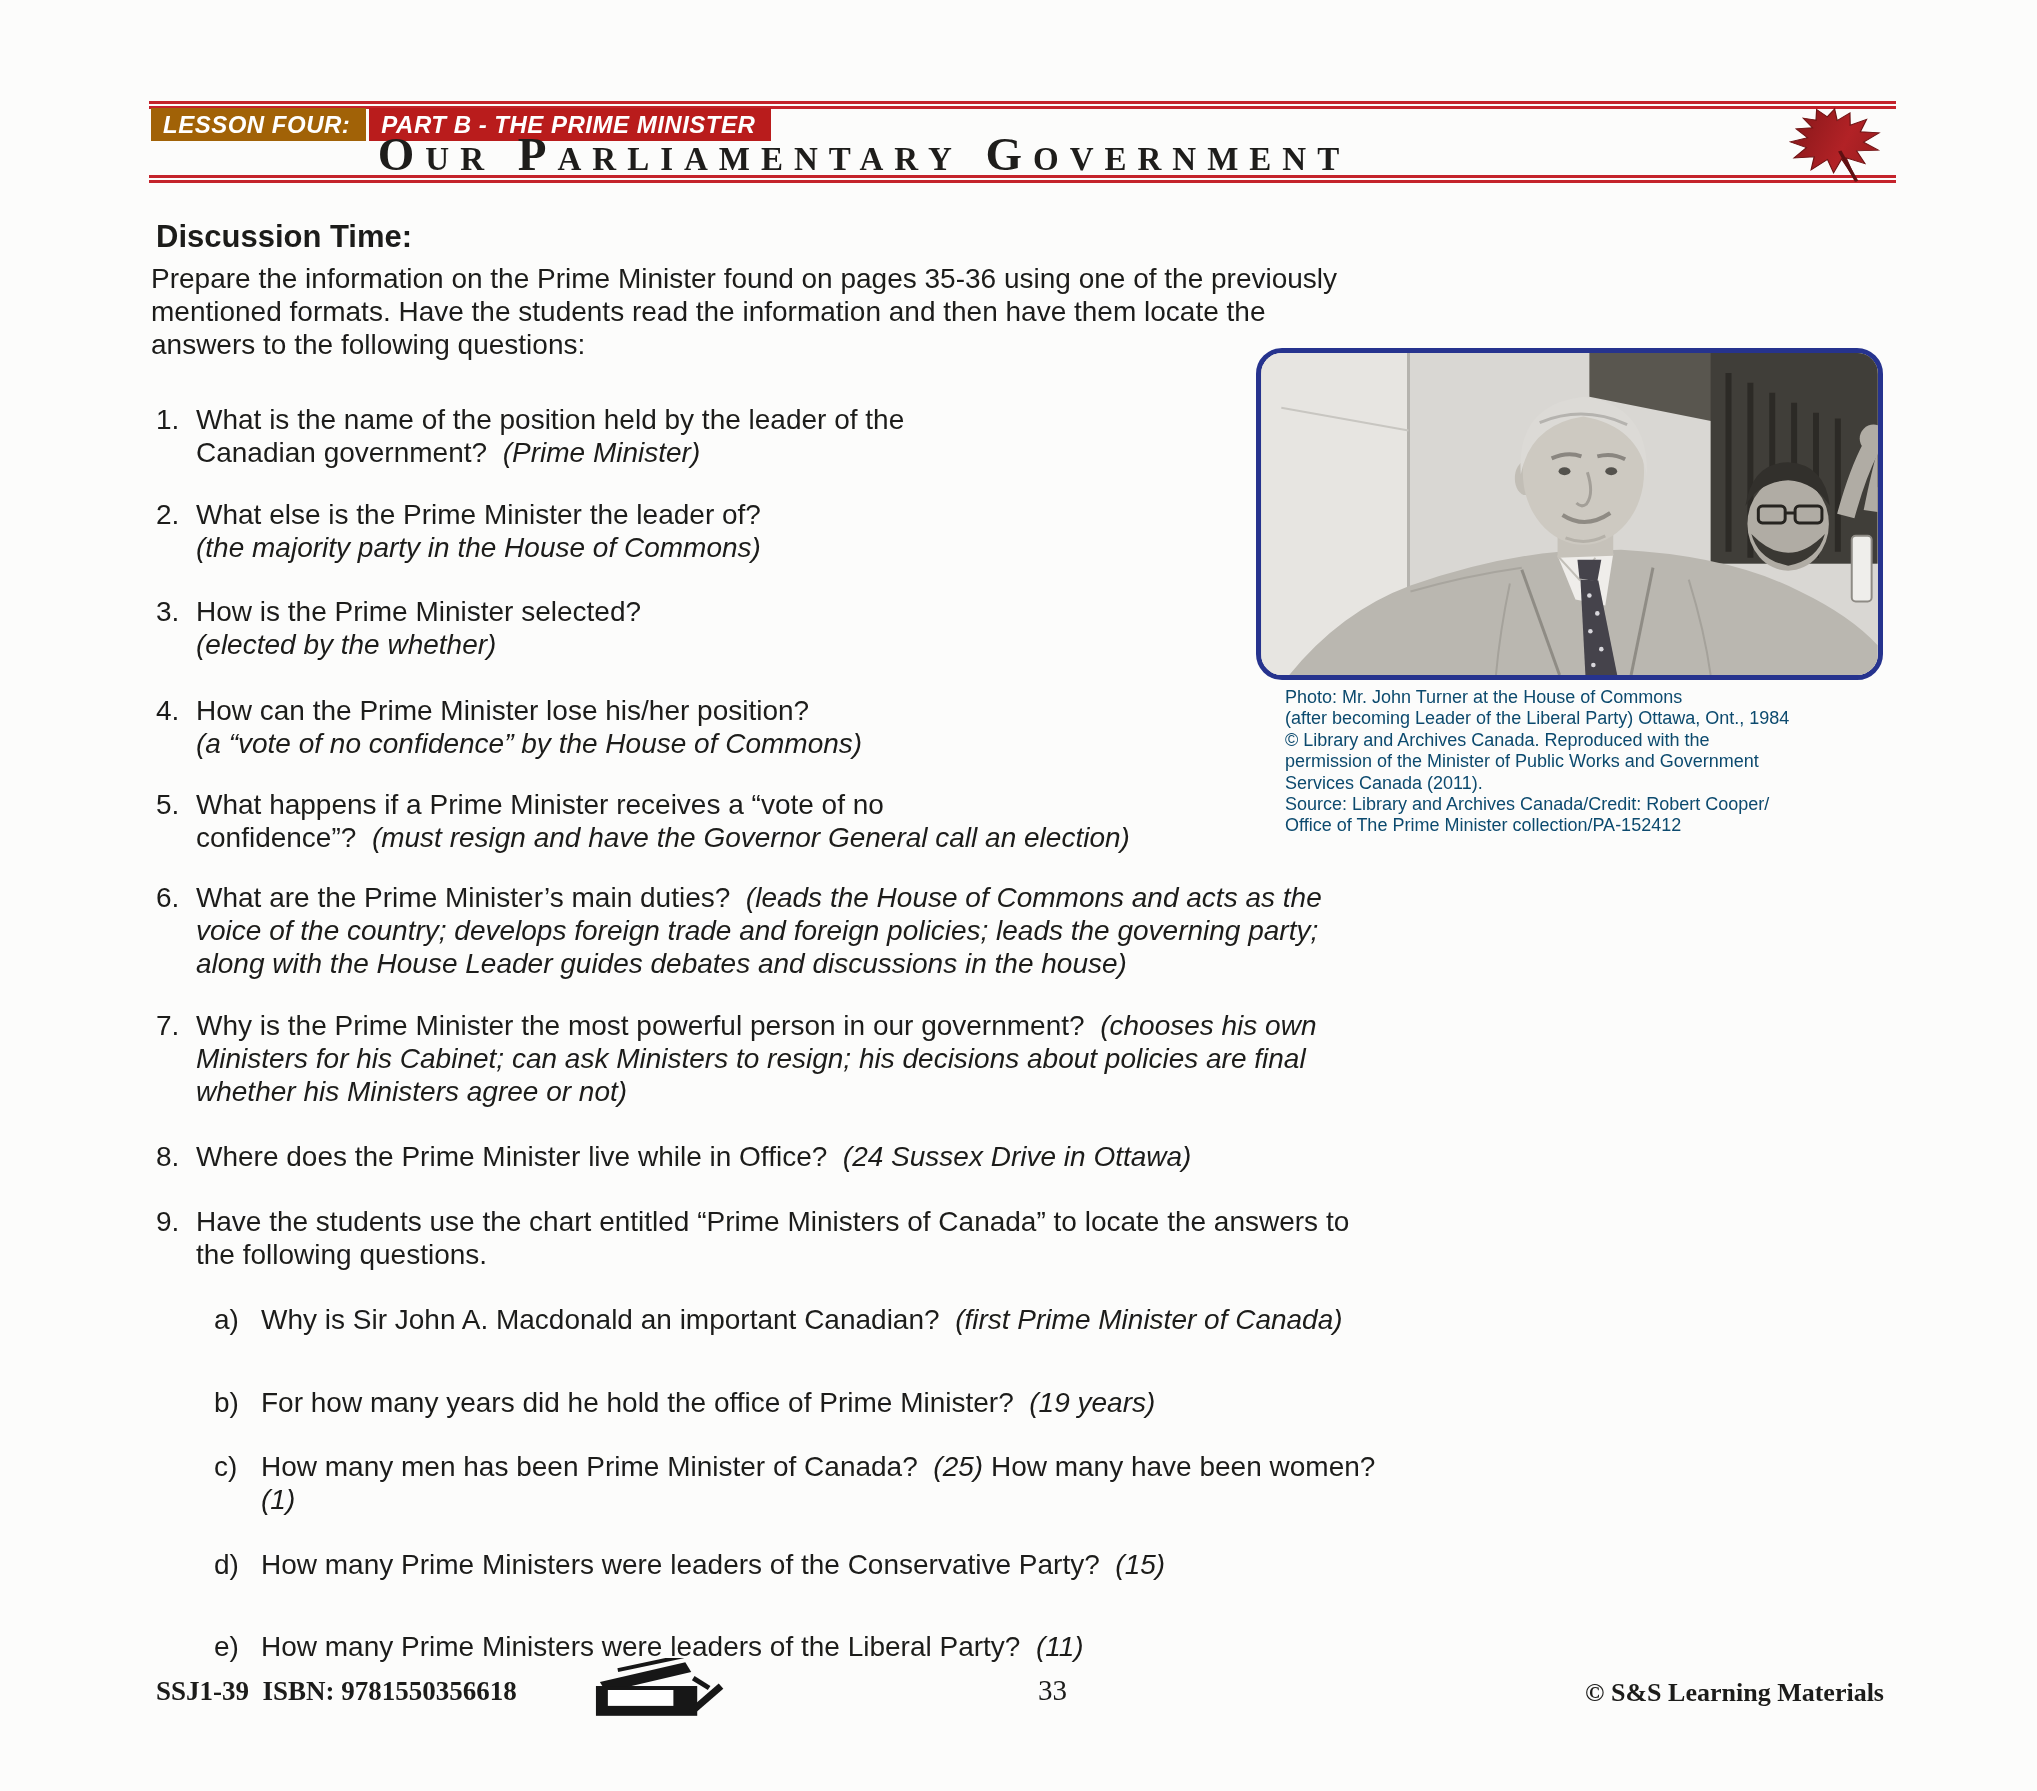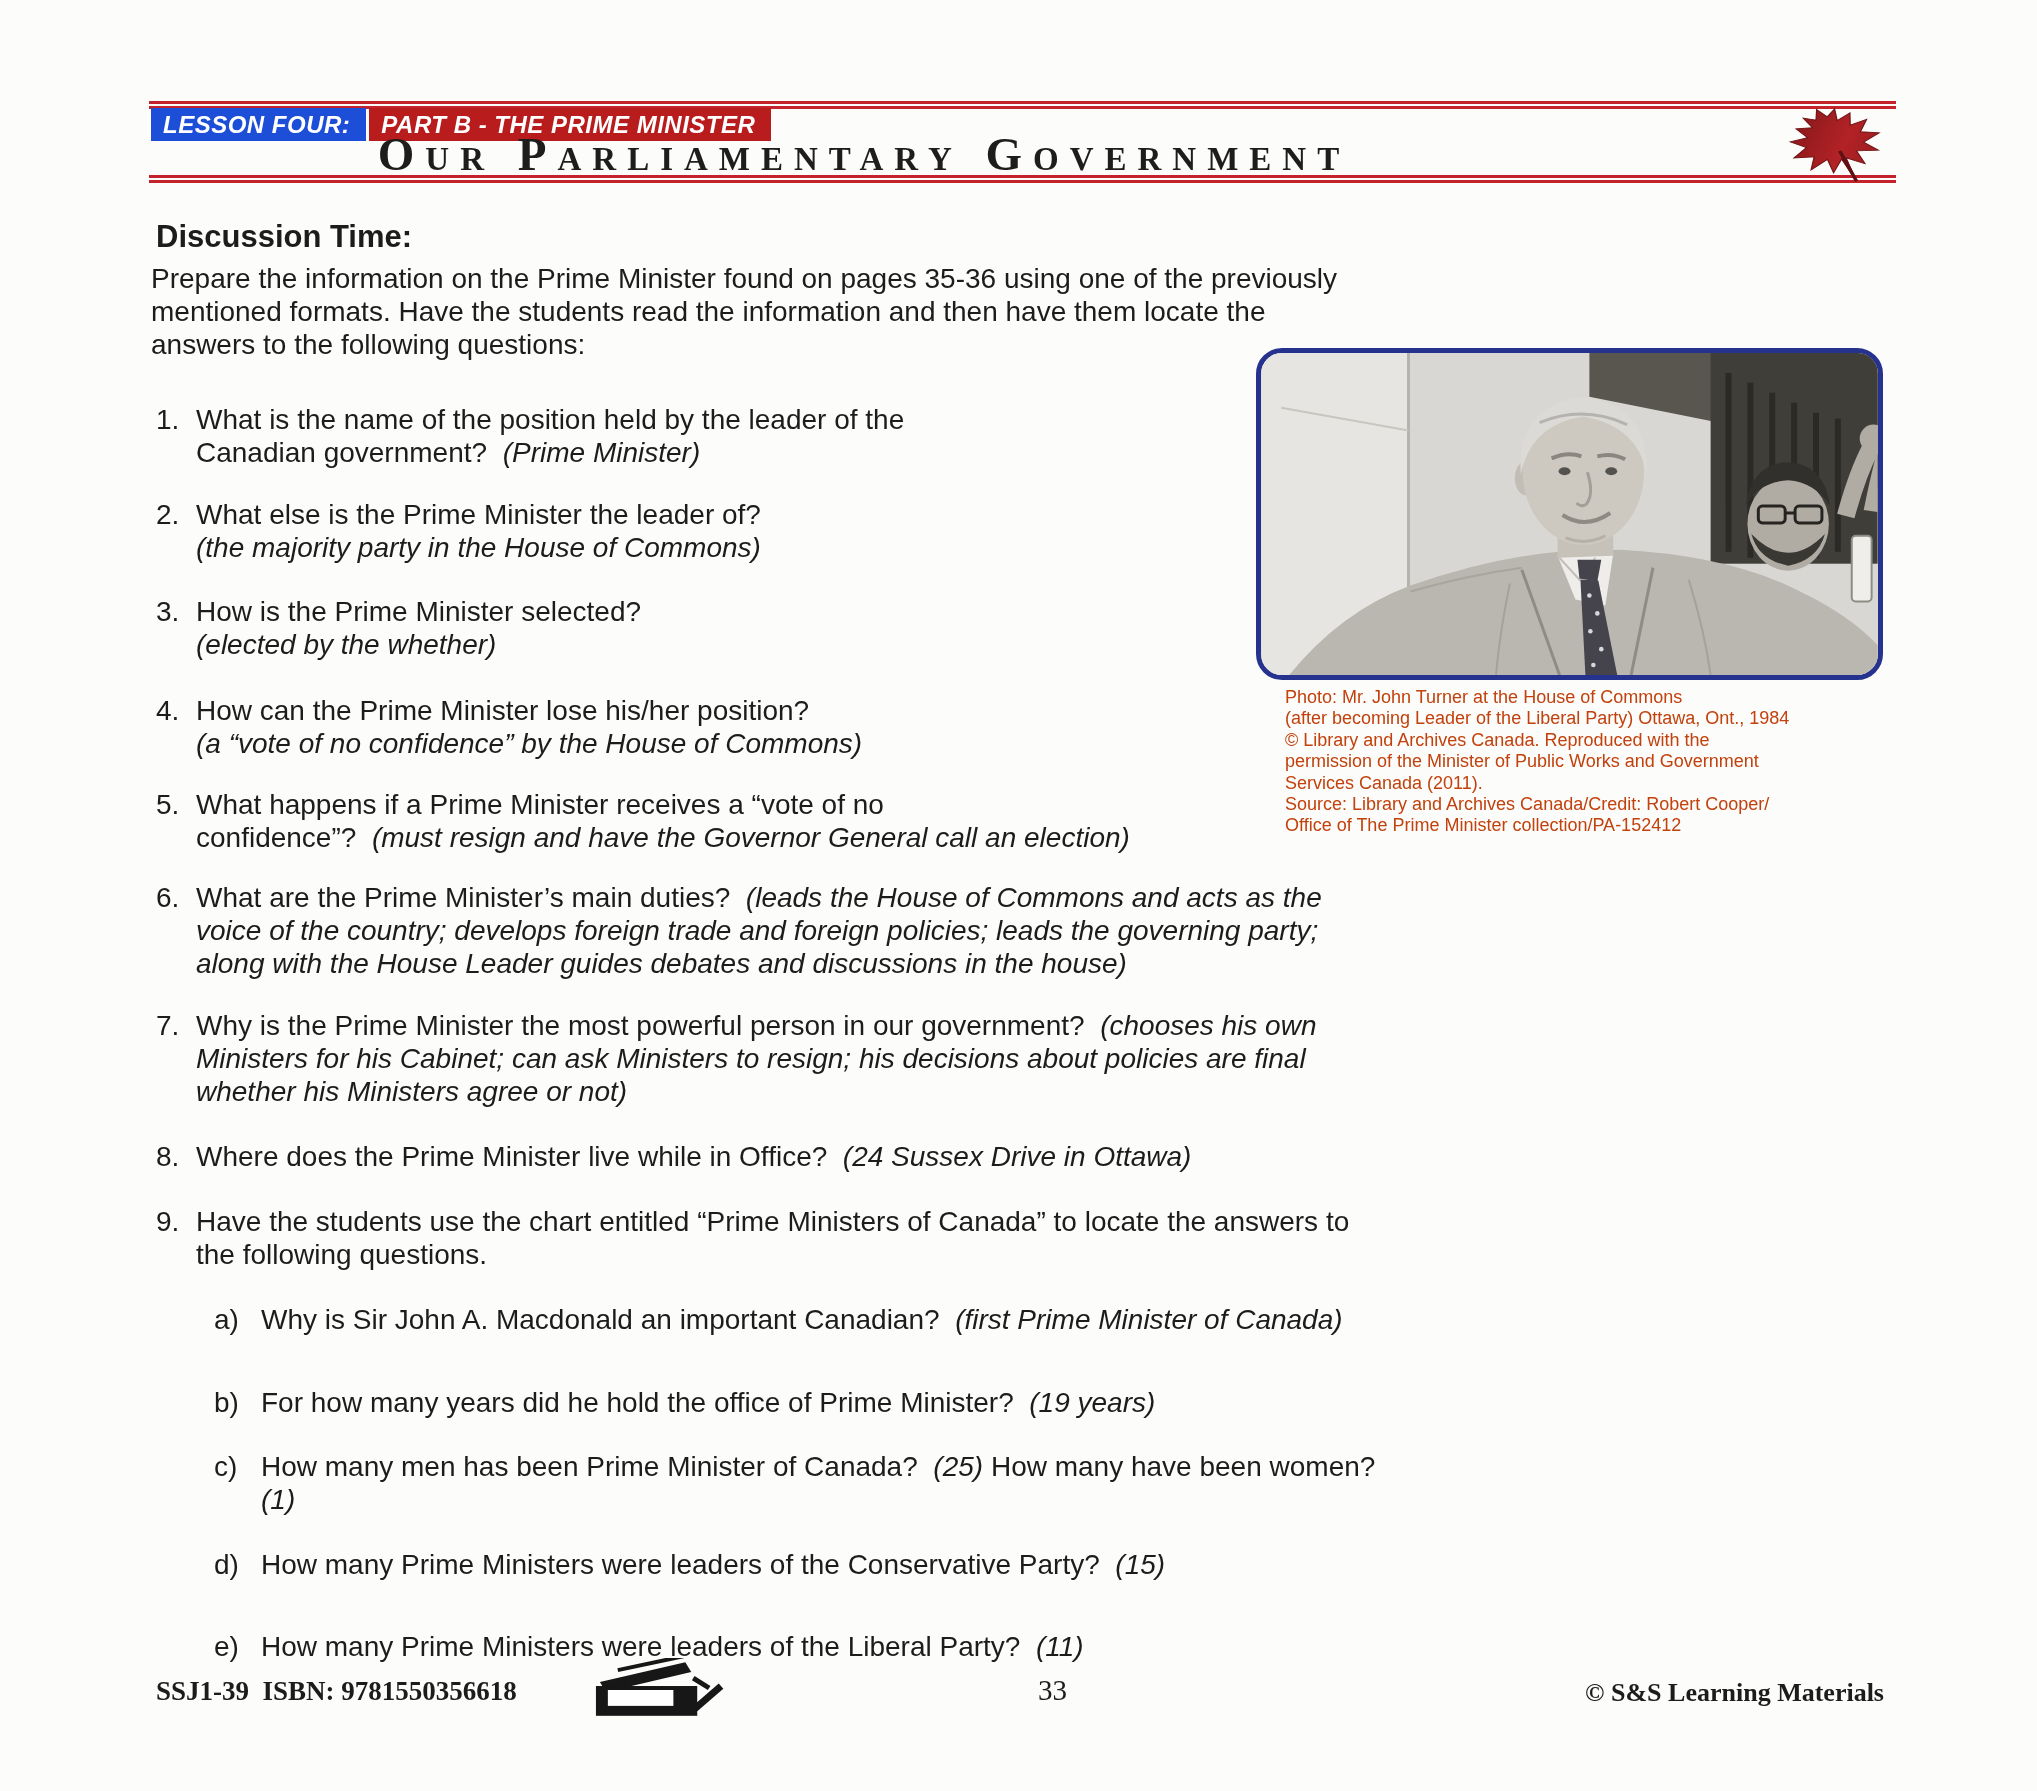--- a/index.html
+++ b/index.html
@@ -15,21 +15,21 @@
     background:linear-gradient(#c4232b 0 3.5px, rgba(0,0,0,0) 3.5px 5.5px, #c4232b 5.5px 8px);
   }
   .rule.top { top:101px; }
   .rule.bottom { top:175px; }
   .badges { position:absolute; left:151px; top:108px; display:flex; }
   .badge {
     display:inline-block; height:33px; line-height:33px;
     font-style:italic; font-weight:bold; font-size:24px; letter-spacing:0.5px;
     color:#ffffff; padding:0 16px 0 12px; white-space:pre;
   }
-  .badge.red { background:#1d4ed8; }
+  .badge.red { background:#a16207; }
   .badge.blue { background:#b91c1c; margin-left:3px; }
   .title {
     position:absolute; left:0; top:127px; width:1728px; text-align:center;
     font-family:"Liberation Serif", serif; font-weight:bold;
     font-variant:small-caps; font-size:47px; letter-spacing:11px; color:#1e1d1b;
   }
   .maple { position:absolute; left:1777px; top:103px; }
   
   .section-title { position:absolute; left:156px; top:219px; font-size:31px; font-weight:bold; }
   .intro {
@@ -44,21 +44,21 @@
   .sub.q .q-num { flex:0 0 47px; }
   .sub.q .q-text { width:1652px; }
   .it { font-style:italic; }
   
   .photo-frame {
     position:absolute; left:1256px; top:348px; width:627px; height:332px;
     border:5px solid #26338e; border-radius:26px; overflow:hidden; background:#d9d7d3;
   }
   .caption {
     position:absolute; left:1285px; top:687px; width:637px;
-    font-size:18px; line-height:21.4px; color:#c2410c; white-space:pre-line;
+    font-size:18px; line-height:21.4px; color:#0c4a6e; white-space:pre-line;
   }
   
   .footer span { position:absolute; white-space:pre; font-family:Liberation Serif, serif; }
   .f-code  { left:156px; top:1676px; font-size:27px; font-weight:bold; }
   .f-page  { left:948px; top:1674px; width:119px; text-align:right; font-size:29px; }
   .f-copy  { right:154px; top:1678px; font-size:26px; font-weight:bold; }
   .copier  { position:absolute; left:588px; top:1658px; }
 </style>
 </head>
 <body>

